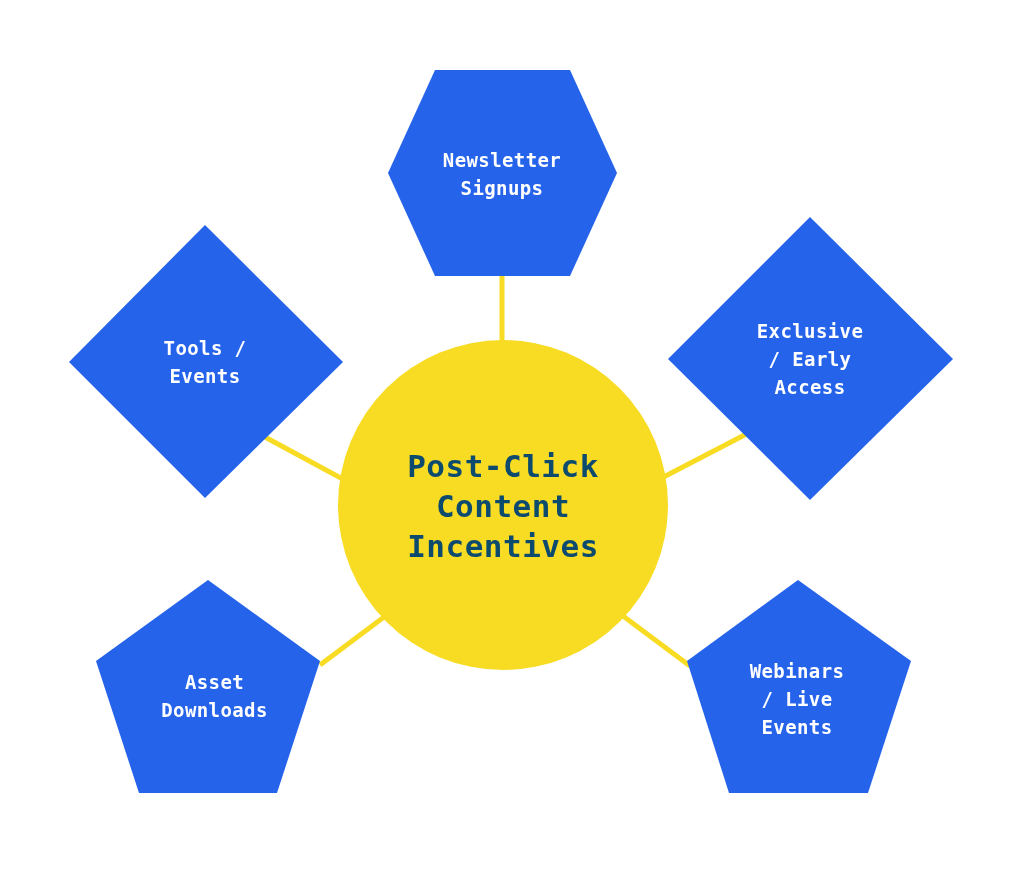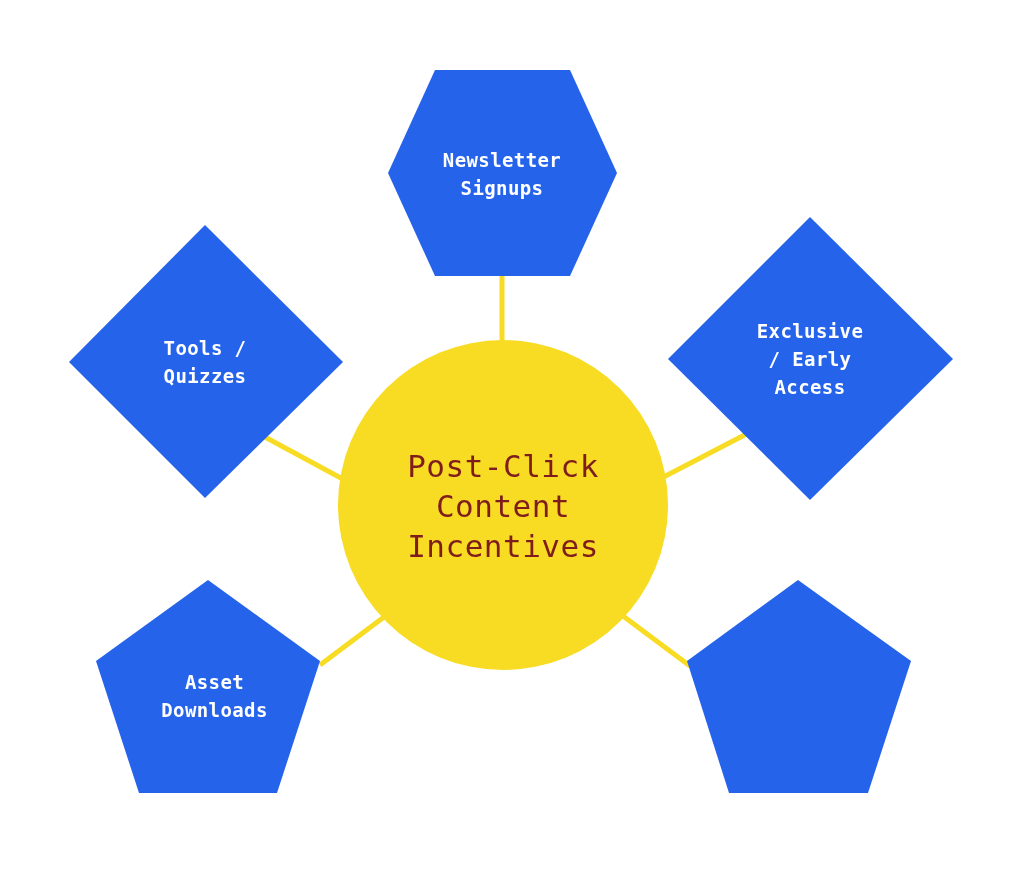--- a/index.html
+++ b/index.html
@@ -78,31 +78,34 @@
 
     <polygon points="205,225 343,362 205,498 69,362" fill="#2563EB"></polygon>
 
     <polygon points="810,217 953,359 810,500 668,359" fill="#2563EB"></polygon>
 
     <polygon points="208,580 320,661 277,793 139,793 96,661" fill="#2563EB"></polygon>
 
     <polygon points="798,580 911,661 868,793 729,793 687,661" fill="#2563EB"></polygon>
   </svg>
 
-  <div class="node-label hub-label" id="label-hub" style="color: #7f1d1d;">Post-Click
+  <div class="node-label hub-label" id="label-hub" style="color: #0c4a6e; font-weight: bold;">Post-Click
 Content
 Incentives</div>
 
   <div class="node-label spoke-label" id="label-newsletter" style="color: rgb(255, 255, 255);">Newsletter
 Signups</div>
 
   <div class="node-label spoke-label" id="label-tools" style="color: rgb(255, 255, 255);">Tools /
-Quizzes</div>
+Events</div>
 
   <div class="node-label spoke-label" id="label-exclusive" style="color: rgb(255, 255, 255); text-align: center;">Exclusive
 / Early
 Access</div>
 
   <div class="node-label spoke-label" id="label-assets" style="color: rgb(255, 255, 255);">Asset
 Downloads</div>
 
+  <div class="node-label spoke-label" id="label-webinars" style="color: rgb(255, 255, 255);">Webinars
+/ Live
+Events</div>
 
 </div>
 
 </body></html>

